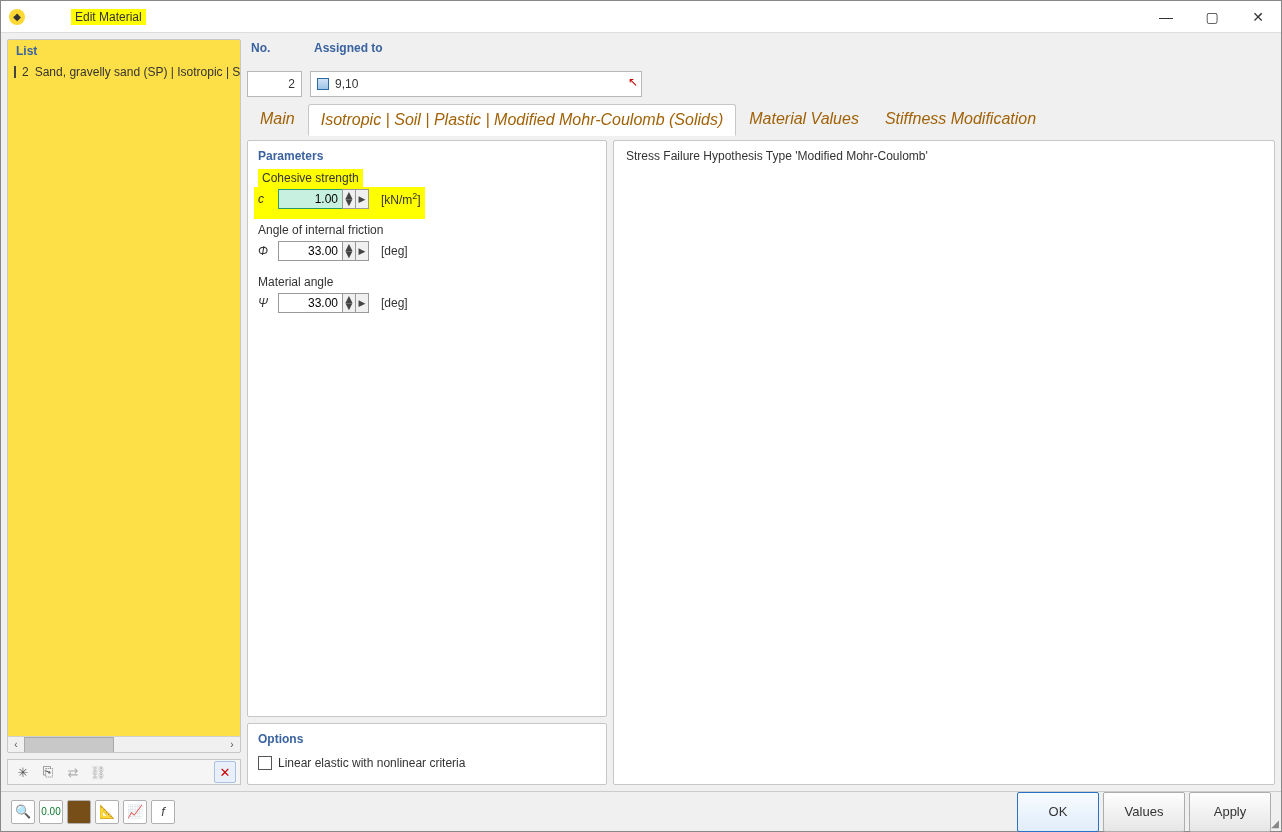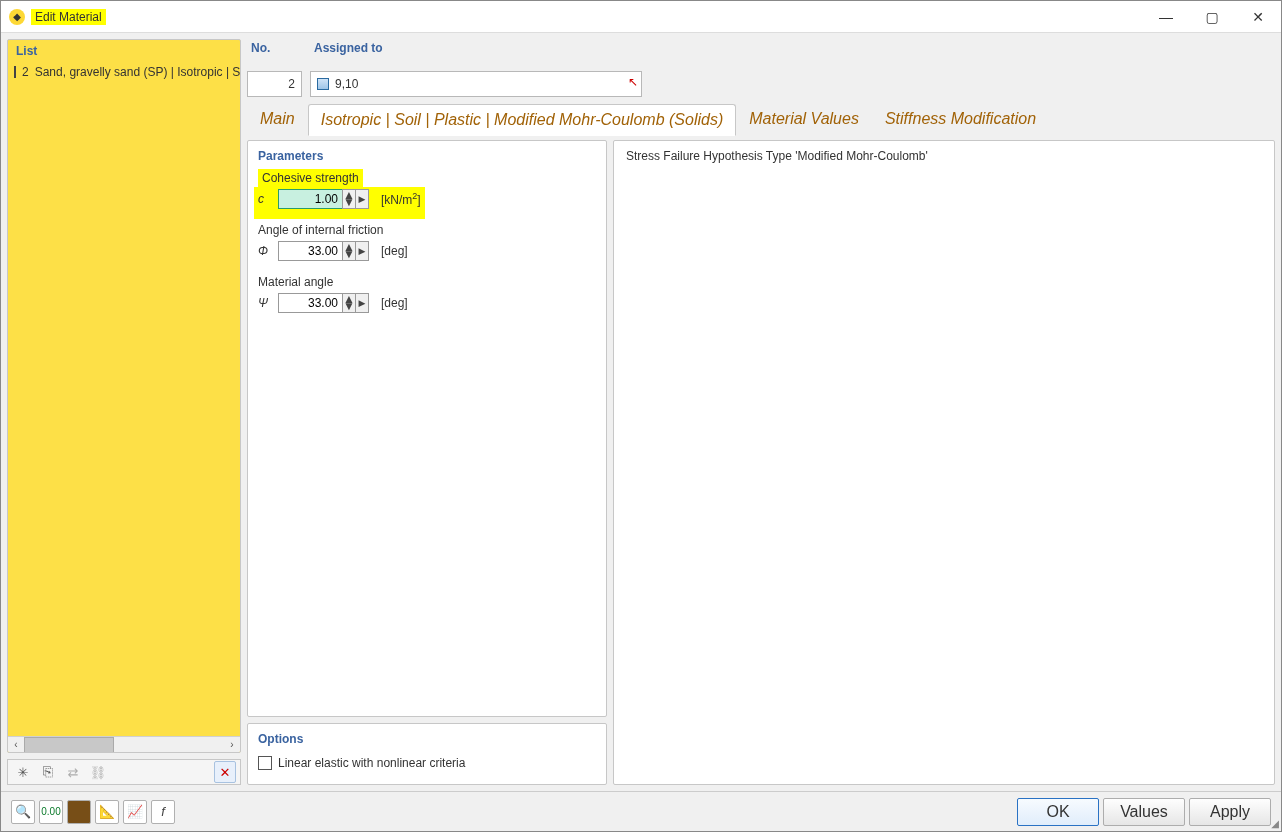--- a/index.html
+++ b/index.html
@@ -2,21 +2,21 @@
 <html><head>
 <meta charset="utf-8">
 <style>
 * { box-sizing: border-box; font-family: "Segoe UI", Tahoma, sans-serif; font-size: 12px; }
 body { margin: 0; background: #e8e8e8; color: #333; }
 
 .window { width: 1282px; height: 832px; background: #f0f0f0; border: 1px solid #888; display: flex; flex-direction: column; }
 
 .titlebar { height: 32px; background: #fff; display: flex; align-items: center; padding: 0 0 0 8px; border-bottom: 1px solid #ddd; }
 .titlebar-icon { width: 16px; height: 16px; background: #fdd835; border-radius: 50%; margin-right: 6px; display:flex;align-items:center;justify-content:center;font-size:10px;}
-.titlebar-text { background: #ffff00; padding: 1px 4px; font-weight: 400; }
+.titlebar-text { background: #ffff00; padding: 1px 4px; font-weight: 400; margin-left: 40px; }
 .winbtns { margin-left: auto; display: flex; }
 .winbtn { width: 46px; height: 32px; display: flex; align-items: center; justify-content: center; font-size: 14px; }
 
 .body { flex: 1; display: flex; padding: 6px; gap: 6px; min-height: 0; }
 
 .left-col { width: 234px; display: flex; flex-direction: column; gap: 6px; }
 .panel { background: #fde047; border: 1px solid #c7c7c7; border-radius: 2px; overflow: hidden; }
 .panel-hdr { color: #3a63a0; font-weight: 600; padding: 4px 8px; font-size: 12px; }
 
 .list-panel { flex: 1; display: flex; flex-direction: column; }
@@ -74,21 +74,21 @@
 .unit { padding-left:6px;}
 .unit sup{font-size:9px;}
 
 .chk-row{display:flex;align-items:center;gap:6px;padding:4px 0;}
 .chk{width:14px;height:14px;border:1px solid #555;background:#fff;}
 
 .footer { height: 40px; border-top:1px solid #ccc; display:flex;align-items:center;padding:0 10px;gap:4px;background:#f0f0f0;}
 .ft-btn{width:24px;height:24px;border:1px solid #b0b0b0;border-radius:2px;display:flex;align-items:center;justify-content:center;background:#fff;font-size:13px;color:#444;}
 .ft-btn.brown{background:#774e17;}
 .ft-spacer{flex:1;}
-.btn{min-width:82px;height:28px;border:1px solid #adadad;background:linear-gradient(#fefefe,#e6e6e6);border-radius:2px;display:flex;align-items:center;justify-content:center;font-size:16px;cursor:pointer;}
+.btn{min-width:82px;height:40px;border:1px solid #adadad;background:linear-gradient(#fefefe,#e6e6e6);border-radius:2px;display:flex;align-items:center;justify-content:center;font-size:13px;cursor:pointer;}
 .btn.primary{border-color:#2a72c4;background:linear-gradient(#f7fbff,#e0edfb);}
 
 .resize-grip{position:absolute;right:2px;bottom:2px;color:#888;font-size:10px;pointer-events:none;}
 .window{position:relative;}
 </style>
 </head>
 <body>
 
 <div class="window">
 

